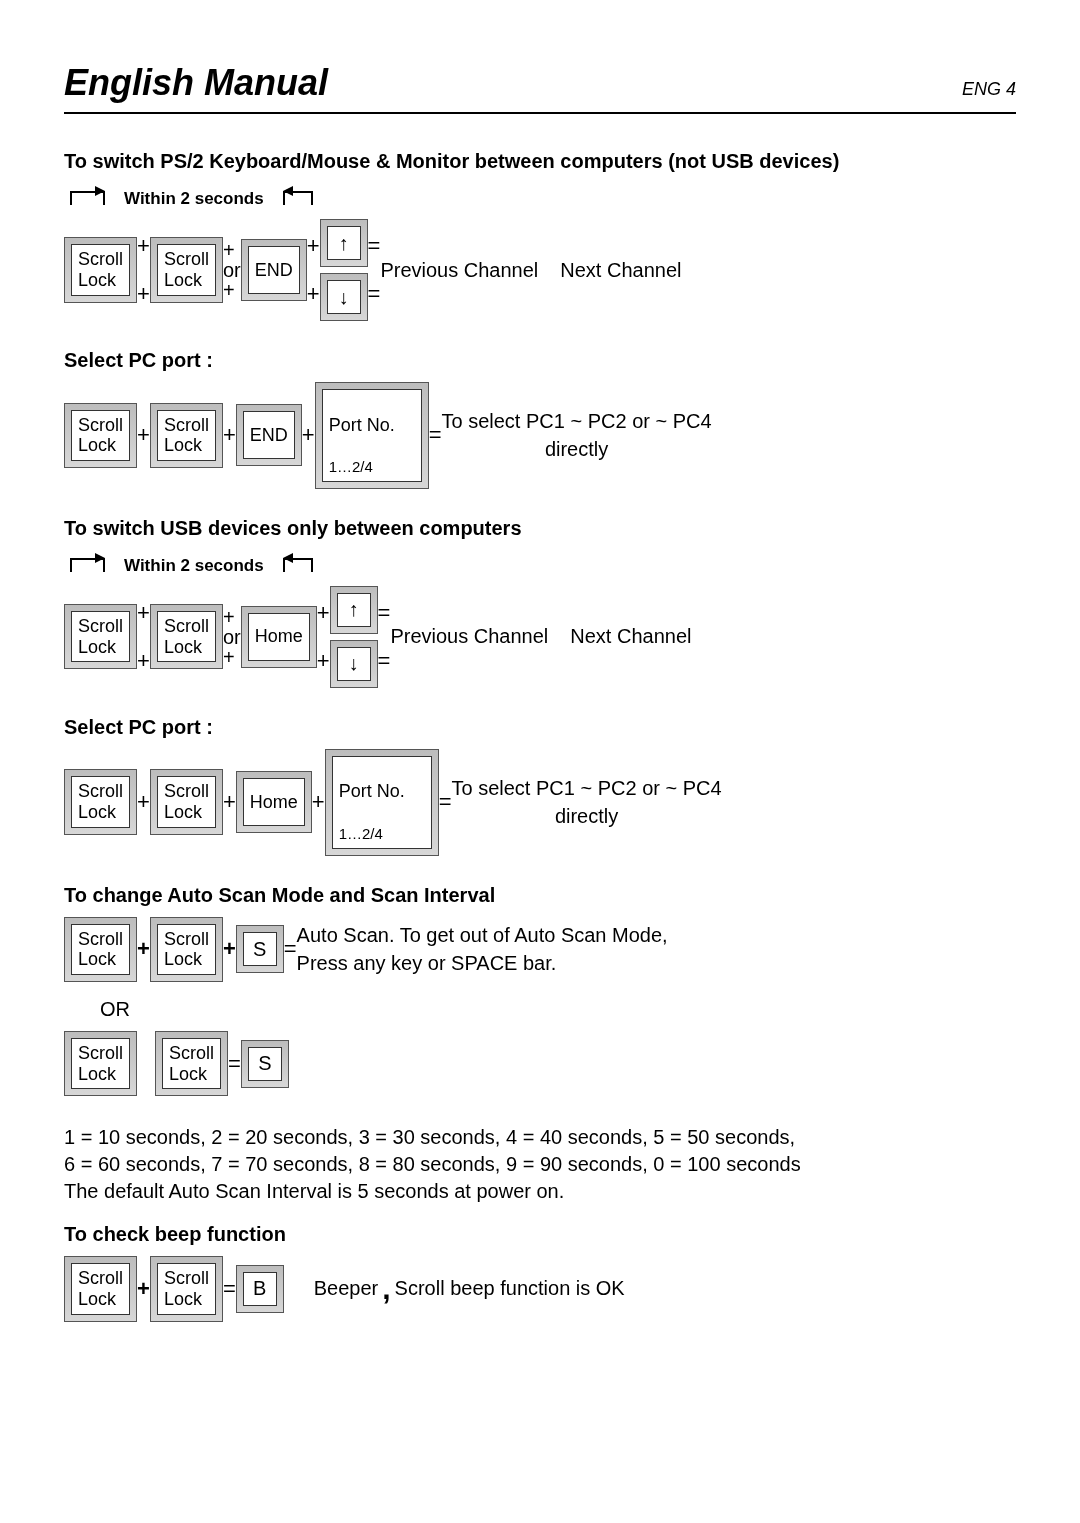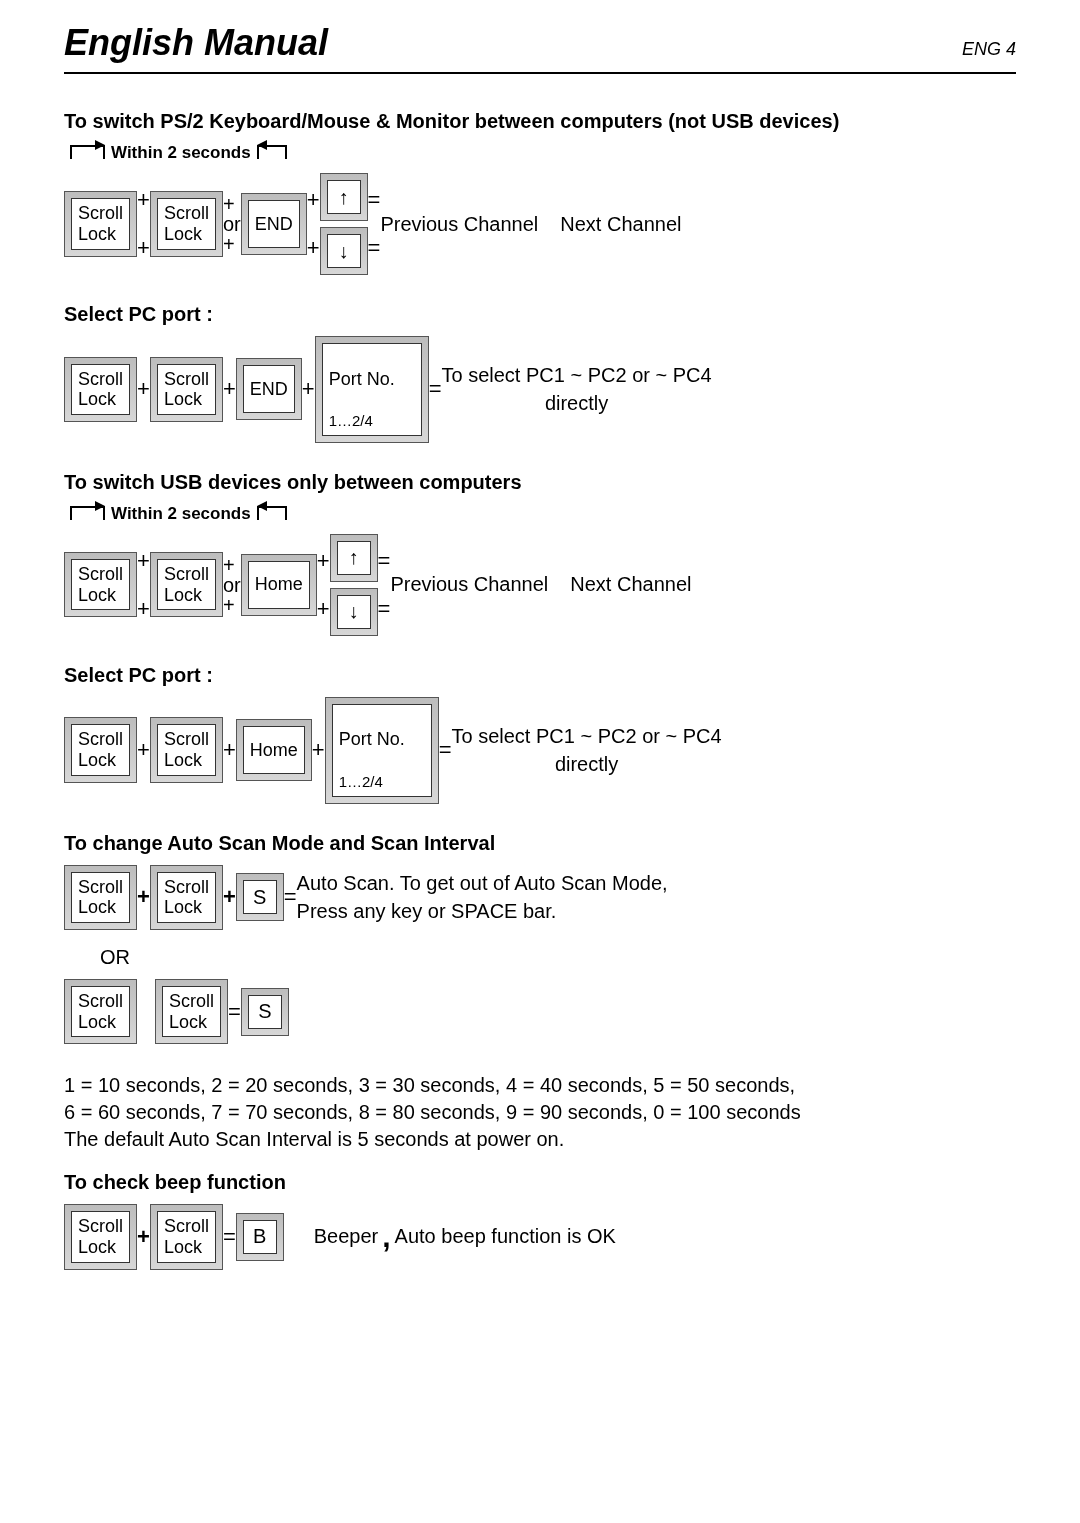--- a/index.html
+++ b/index.html
@@ -4,21 +4,21 @@
 <style>
   * { box-sizing: border-box; }
   html, body {
     margin: 0; padding: 0;
     background: #fff;
     font-family: Arial, Helvetica, sans-serif;
     color: #000;
   }
   .page {
     width: 1080px;
-    padding: 22px 64px 60px 64px;
+    padding: 62px 64px 60px 64px;
   }
   .header {
     display: flex;
     align-items: baseline;
     justify-content: space-between;
     border-bottom: 2px solid #000;
     padding-bottom: 8px;
     margin-bottom: 36px;
   }
   .header-title {
@@ -32,22 +32,22 @@
     font-style: italic;
   }
   .section-title {
     font-size: 20px;
     font-weight: bold;
     margin: 16px 0 10px 0;
   }
   .within {
     display:flex;
     align-items:center;
-    margin: 4px 0 4px 0;
-    gap:6px;
+    margin: 16px 0 4px 0;
+    gap:19px;
     font-size: 17px;
     font-weight: bold;
   }
   .within-bracket {
     height: 14px;
     border: 2px solid #000;
     border-bottom: none;
     position: relative;
     margin-bottom: 2px;
   }
@@ -350,17 +350,17 @@
 Lock</div>
       </div>
     <span class="eq">=</span>
     <div class="keycap center small">
         <div class="keycap-inner">B</div>
       </div>
     <span style="width:30px"></span>
     <div class="twolines">
       <span>Beeper</span>
       <span class="comma">,</span>
-      <span>Auto beep function is OK</span>
+      <span>Scroll beep function is OK</span>
     </div>
   </div>
 
 </div>
 
 </body></html>

